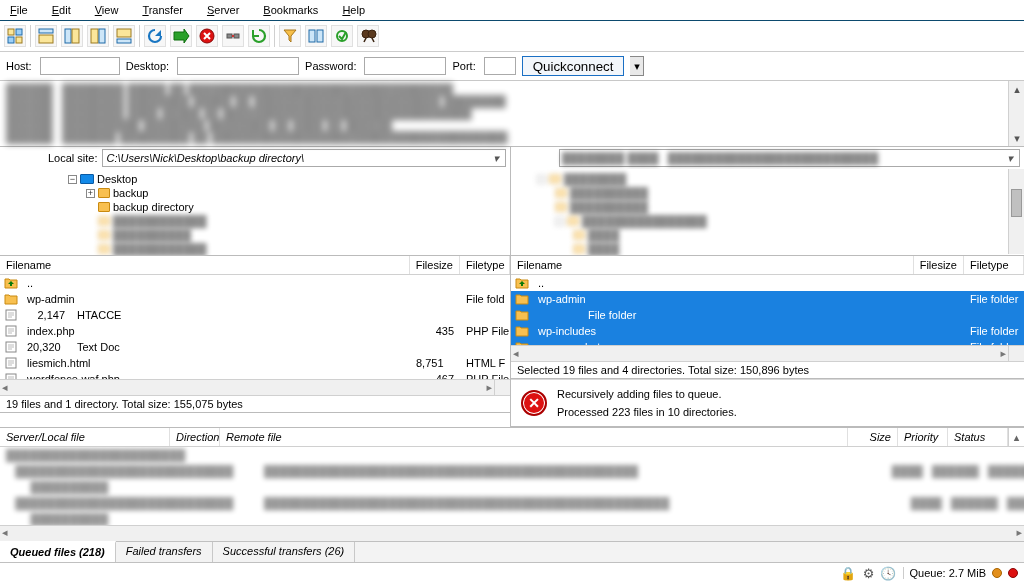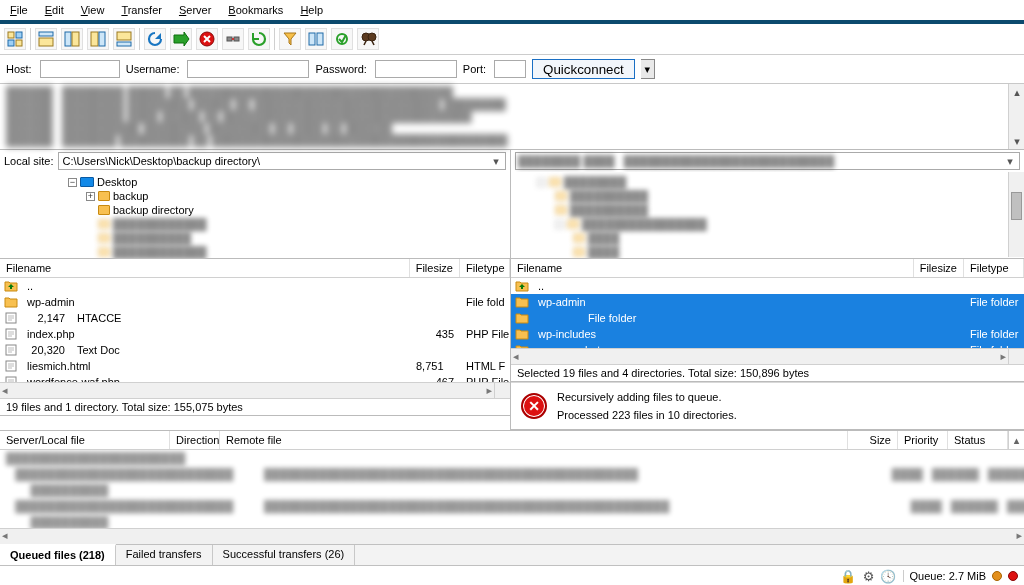--- a/index.html
+++ b/index.html
@@ -1,36 +1,36 @@
 <!DOCTYPE html>
 <html><head>
 <meta charset="utf-8">
 <style>
   * { box-sizing: border-box; }
   html, body { margin:0; padding:0; font-family: Tahoma, Verdana, sans-serif; font-size:11px; color:#000; background:#fff; width:1024px; height:585px; overflow:hidden; }
-  .menubar { display:flex; gap:5px; padding:2px 4px; border-bottom:4px solid #0c4a6e; }
+  .menubar { display:flex; gap:12px; padding:2px 4px; border-bottom:1px solid #0c4a6e; }
   .menubar .menu-item { padding:2px 6px; cursor:default; }
   .menubar .menu-item u { text-decoration:underline; }
   .toolbar { display:flex; align-items:center; gap:4px; padding:4px 4px; border-bottom:1px solid #ccc; }
   .tool-btn { width:22px; height:22px; display:flex; align-items:center; justify-content:center; background:#f7f7f7; border:1px solid #e0e0e0; cursor:pointer; }
   .tool-svg { width:18px; height:18px; }
   .conn-bar { display:flex; align-items:center; gap:6px; padding:4px 6px; border-bottom:1px solid #c8c8c8; }
   .conn-bar label { padding-right:2px; }
   .conn-bar input { height:18px; padding:1px 3px; border:1px solid #aaa; font:inherit; }
   .qc-btn { height:20px; padding:1px 10px; background:#e9e9e9; border:1px solid #888; cursor:pointer; }
   .qc-btn.hlt { border-color:#1a6fc4; background:#f2f6fb; }
   .qc-drop { width:14px; height:20px; border:1px solid #888; border-left:none; background:#e9e9e9; display:flex; align-items:center; justify-content:center; cursor:pointer; }
   .log-area { height:66px; border-bottom:1px solid #bbb; background:#fff; position:relative; }
   .log-area .blur { filter: blur(3px); opacity:.45; padding:2px 6px; line-height:12px; }
   .log-area .scroll-v { position:absolute; right:0; top:0; bottom:0; width:16px; background:#f0f0f0; border-left:1px solid #d0d0d0; display:flex; flex-direction:column; justify-content:space-between; }
   .scroll-up,.scroll-down { width:16px; height:16px; display:flex; align-items:center; justify-content:center; color:#555; }
   .split-row { display:flex; }
   .col { border-right:1px solid #bbb; }
-  .path-row { display:flex; align-items:center; padding:2px 4px; border-bottom:1px solid #bbb; }
-  .path-combo { flex:1; display:flex; align-items:center; height:18px; border:1px solid #aaa; background:#fff; padding:0 2px; }
+  .path-row { display:flex; align-items:center; padding:2px 4px; border-bottom:1px solid #bbb;margin-left:44px; }
+  .path-combo { flex:1; display:flex; align-items:center; height:18px; border:1px solid #aaa; background:#fff; padding:0 2px;font-style:italic; }
   .path-input { flex:1; border:none; outline:none; font:inherit; height:16px; }
   .path-drop { width:14px; text-align:center; color:#555; }
   .tree { height:86px; overflow:hidden; background:#fff; position:relative; padding:3px 0 0 16px; }
   .tree .line { display:flex; align-items:center; height:14px; gap:3px; }
   .tree .folder-icon { width:12px; height:10px; background:#f8c050; border:1px solid #c98a10; border-radius:1px; }
   .tree .folder-icon.desktop { background:#1289e8; border-color:#0a5aa3; width:14px; }
   .tree .exp { width:9px; height:9px; border:1px solid #888; font-size:9px; line-height:7px; text-align:center; color:#333; background:#fff; }
   .blur-item { filter: blur(2.5px); opacity:.45; }
   .file-list { position:relative; }
   .file-hdr { display:flex; align-items:center; height:20px; border-top:1px solid #bbb; border-bottom:1px solid #d0d0d0; }
@@ -39,25 +39,25 @@
   .file-row { display:flex; align-items:center; height:16px; }
   .file-row.sel { background:#1a81e0; color:#fff; }
   .file-ico { width:14px; height:12px; margin:0 3px 0 4px; flex:none; }
   .file-cell { padding:0 6px; white-space:nowrap; overflow:hidden; }
   .scroll-h { position:absolute; left:0; right:16px; bottom:0; height:16px; background:#f0f0f0; border-top:1px solid #d0d0d0; display:flex; align-items:center; justify-content:space-between; padding:0 2px; color:#777; }
   .scroll-hv-corner { position:absolute; right:0; bottom:0; width:16px; height:16px; background:#f0f0f0; border-left:1px solid #d0d0d0; border-top:1px solid #d0d0d0; }
   .status-line { padding:2px 6px; border-top:1px solid #d0d0d0; border-bottom:1px solid #bbb; }
   .notice-box { display:flex; align-items:center; gap:10px; padding:8px 10px; border-bottom:1px solid #bbb; border-top:1px solid #d8d8d8; }
   .notice-icon { width:26px; height:26px; border-radius:50%; background:#d11; display:flex; align-items:center; justify-content:center; color:#fff; font-weight:bold; font-size:14px; border:2px solid #a00; box-shadow:0 0 0 1px #fff inset; }
   .queue-hdr { display:flex; height:20px; border-top:1px solid #bbb; border-bottom:1px solid #d0d0d0; }
-  .queue-hdr .col-h { padding:0 6px; border-right:1px solid #e0e0e0; display:flex; align-items:center; }
+  .queue-hdr .col-h { padding:0 6px; border-right:1px solid #e0e0e0; display:flex; align-items:center;font-style:italic; }
   .queue-body { height:78px; background:#fff; overflow:hidden; }
   .queue-body .blurrow { filter:blur(2.5px); opacity:.4; padding:2px 6px; }
   .tabs { display:flex; height:22px; border-top:1px solid #c0c0c0; border-bottom:1px solid #c0c0c0; background:#f3f3f3; }
-  .tab { padding:3px 10px 0 10px; border-right:1px solid #c8c8c8; background:#f3f3f3; cursor:pointer; }
+  .tab { padding:3px 10px 0 10px; border-right:1px solid #c8c8c8; background:#f3f3f3; cursor:pointer;font-style:italic; }
   .tab.active { background:#fff; border-top:2px solid #fff; margin-top:-1px; }
   .statusbar { display:flex; align-items:center; justify-content:flex-end; gap:6px; height:20px; padding:0 6px; }
   .light { width:10px; height:10px; border-radius:50%; }
   svg { display:block; }
 </style>
 </head>
 <body>
 
 <div class="menubar">
   <span class="menu-item"><u>F</u><span>ile</span></span>
@@ -158,21 +158,21 @@
         <circle cx="13" cy="7" r="4" fill="#5b3a1f" stroke="#3a2310"></circle>
         <line x1="7" y1="11" x2="5" y2="15" stroke="#3a2310" stroke-width="1.5"></line>
         <line x1="13" y1="11" x2="15" y2="15" stroke="#3a2310" stroke-width="1.5"></line>
       </svg>
     </div>
 </div>
 
 <div class="conn-bar">
   <label>Host:</label>
   <input style="width: 80px;">
-  <label>Username:</label>
+  <label>Desktop:</label>
   <input style="width: 122px;">
   <label>Password:</label>
   <input type="password" style="width: 82px;">
   <label>Port:</label>
   <input style="width: 32px;">
   <button class="qc-btn hlt">Quickconnect</button>
   <div class="qc-drop">▾</div>
 </div>
 
 <div class="log-area">
@@ -297,21 +297,21 @@
             <div class="file-cell" style="width:50px;text-align:right">435</div>
             <div class="file-cell" style="width:50px">PHP File</div>
           </div>
           <div class="file-row">
             <div class="file-ico">
               <svg width="14" height="12" viewBox="0 0 14 12">
                 <rect x="2" y="1" width="10" height="10" fill="#fff" stroke="#888"></rect>
                 <path d="M4 4h6M4 6h6M4 8h4" stroke="#bbb"></path>
               </svg>
             </div>
-            <div class="file-cell" style="width:50px;text-align:right">20,320</div>
+            <div class="file-cell" style="width:50px;text-align:left">20,320</div>
             <div class="file-cell" style="width:50px">Text Doc</div>
           </div>
           <div class="file-row">
             <div class="file-ico">
               <svg width="14" height="12" viewBox="0 0 14 12">
                 <rect x="2" y="1" width="10" height="10" fill="#fff" stroke="#888"></rect>
                 <path d="M4 4h6M4 6h6M4 8h4" stroke="#bbb"></path>
               </svg>
             </div>
             <div class="file-cell" style="flex:1">liesmich.html</div>

